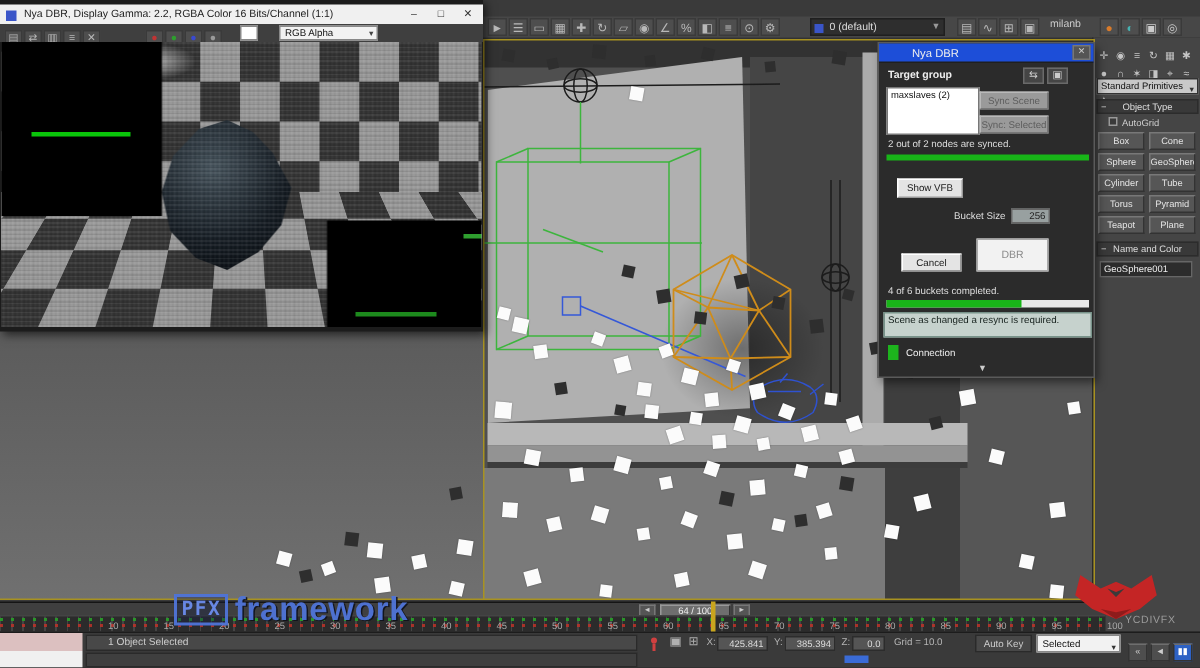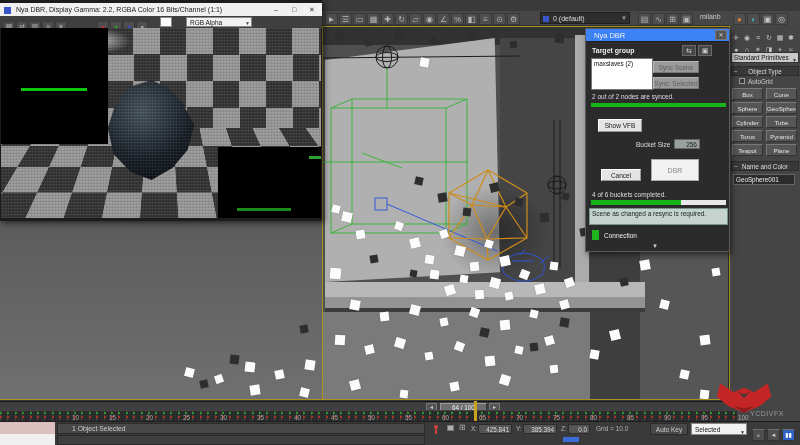--- a/index.html
+++ b/index.html
@@ -41,22 +41,22 @@
   .grain { position:absolute; left:0; top:0; right:0; bottom:0; opacity:.55; pointer-events:none;
     background:
       repeating-linear-gradient(0deg, rgba(255,255,255,.10) 0 1px, rgba(0,0,0,.12) 1px 2px, rgba(255,255,255,0) 2px 3px),
       repeating-linear-gradient(90deg, rgba(0,0,0,.10) 0 1px, rgba(255,255,255,.07) 1px 2px, rgba(0,0,0,0) 2px 3px); }
   .bucket { position:absolute; background:#000; }
   .gline { position:absolute; height:3px; }
 
   
   #dbr { left:585px; top:28px; width:145px; height:224px; background:#2b2b2b; border:1px solid #5a5a5a;
          z-index:25; box-shadow:2px 3px 6px rgba(0,0,0,.5); font-size:6.5px; }
-  .dbr-title { position:absolute; left:0; top:0; width:100%; height:13px; background:#3b82f6;
-               border-bottom:1px solid #1f1f1f; color:#eee; font-size:7.5px; line-height:13px; padding-left:8px;}
+  .dbr-title { position:absolute; left:0; top:0; width:100%; height:13px; background:#1d4ed8;
+               border-bottom:1px solid #1f1f1f; color:#eee; font-size:7.5px; line-height:13px; padding-left:22px;}
   .btn-light { position:absolute; background:#e4e4e4; border:1px solid #999; border-top-color:#fff; border-left-color:#fff;
                color:#1a1a1a; text-align:center; }
   .btn-dis { position:absolute; background:#9a9a9a; border:1px solid #777; border-top-color:#b9b9b9; border-left-color:#b9b9b9;
              color:#5d5d5d; text-align:center; }
   .mini-ic { position:absolute; width:14px; height:11px; background:#454545; border:1px solid #6a6a6a;
              color:#ccc; font-size:7px; line-height:10px; text-align:center; }
 
   
   #cpanel { left:728px; top:25px; width:72px; height:420px; background:#454545; border-left:1px solid #2a2a2a; }
   .ptab { display:inline-block; width:10px; height:10px; margin-left:1px; font-size:7px; line-height:10px;
@@ -308,20 +308,24 @@
       <span class="tick-num" style="left: 479px;">65</span>
       <span class="tick-num" style="left: 516px;">70</span>
       <span class="tick-num" style="left: 553px;">75</span>
       <span class="tick-num" style="left: 590px;">80</span>
       <span class="tick-num" style="left: 627px;">85</span>
       <span class="tick-num" style="left: 664px;">90</span>
       <span class="tick-num" style="left: 701px;">95</span>
       <span class="tick-num" style="left: 738px;">100</span>
     </div>
   <div class="abs cmarker"></div>
+  <div class="abs fwlogo">
+    <span class="fwbox">PFX</span>
+    <span class="fwtext">framework</span>
+  </div>
 
   <div class="abs" id="statusbar">
     <div class="abs" style="left:0;top:0;width:55px;height:12px;background:#dcc0c0"></div>
     <div class="abs" style="left:0;top:12px;width:55px;height:12px;background:#f0f0f0"></div>
     <div class="abs" style="left:57px;top:1px;width:368px;height:11px;background:#484848;border:1px solid #2a2a2a;
          font-size:6.8px;color:#ccc;line-height:10px;padding-left:14px">1 Object Selected</div>
     <div class="abs" style="left:57px;top:13px;width:368px;height:10px;background:#3f3f3f;border:1px solid #2a2a2a"></div>
     <div class="abs" style="left:563px;top:15px;width:16px;height:5px;background:#3a6bd6"></div>
     <div class="abs" style="left:434px;top:3px;width:4px;height:4px;border-radius:50%;background:#d04040"></div>
     <div class="abs" style="left:435px;top:7px;width:2px;height:5px;background:#d04040"></div>

